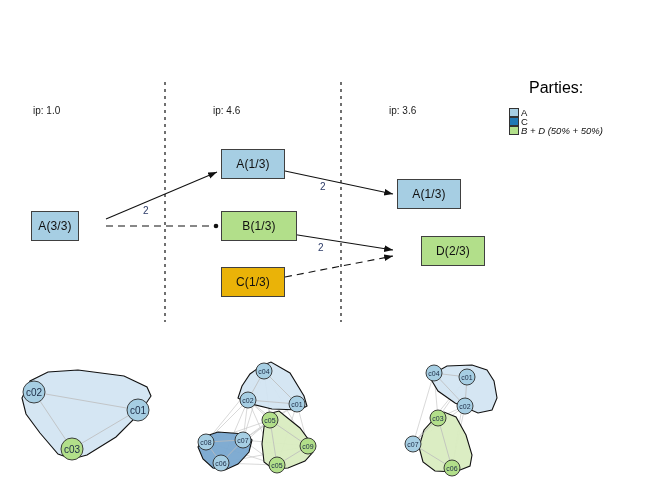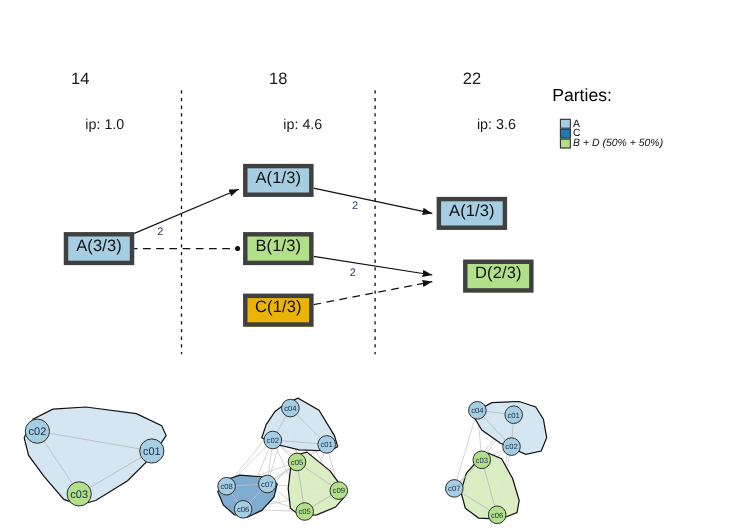--- a/index.html
+++ b/index.html
@@ -10,29 +10,29 @@
   }
   #stage{position:absolute;left:0;top:0;width:672px;height:480px;}
   .abs{position:absolute;}
 
   
   .col-year{
     font-size:15px;color:#1a1a1a;font-weight:400;
     text-align:center;width:80px;
   }
   .col-ip{
-    font-size:13px;color:#1a1a1a;text-align:right;width:80px;
+    font-size:10px;color:#1a1a1a;text-align:left;width:80px;
   }
 
   
   .node{
     box-sizing:border-box;
-    border:4px solid #404040;
-    display:flex;align-items:flex-start;justify-content:center;
-    font-size:15px;color:#111111;
+    border:1px solid #404040;
+    display:flex;align-items:center;justify-content:center;
+    font-size:12px;color:#111111;
     letter-spacing:0.1px;
   }
 
   
   .legend-title{
     font-size:16px;color:#000000;font-weight:400;
   }
   .legend-row{
     position:absolute;display:flex;align-items:center;
   }
@@ -46,30 +46,27 @@
   
   svg.layer{position:absolute;left:0;top:0;width:672px;height:480px;overflow:visible;}
   .edge-label{font-size:10px;fill:#2b3a67;font-family:"Liberation Sans",sans-serif;}
   .glabel{font-size:7px;fill:#1b2b45;font-family:"Liberation Sans",sans-serif;}
 </style>
 </head>
 <body>
 
 <div id="stage">
 
-  <div class="abs col-year" style="left:33px;top:63px;">14</div>
   <div class="abs col-ip" style="left:33px;top:105px;">ip: 1.0</div>
 
-  <div class="abs col-year" style="left:213px;top:63px;">18</div>
   <div class="abs col-ip" style="left:213px;top:105px;">ip: 4.6</div>
 
-  <div class="abs col-year" style="left:389px;top:63px;">22</div>
   <div class="abs col-ip" style="left:389px;top:105px;">ip: 3.6</div>
 
-  <div class="abs legend-title" style="left:502px;top:79px;text-align:center;">Parties:</div>
+  <div class="abs legend-title" style="left:529px;top:79px;text-align:center;">Parties:</div>
 
   <div class="legend-row" style="left:509px;top:107px;">
     <span class="legend-swatch" style="background: rgb(166, 206, 227);"></span>
     <span class="legend-label">A</span>
   </div>
 
   <div class="legend-row" style="left:509px;top:116px;">
     <span class="legend-swatch" style="background: rgb(31, 120, 180);"></span>
     <span class="legend-label">C</span>
   </div>
@@ -103,29 +100,29 @@
       <line x1="285" y1="277" x2="393" y2="256" stroke="#111111" stroke-width="1.1" stroke-dasharray="7,5" marker-end="url(#arrow)"></line>
     </g>
     <g id="edge-label-group">
         <text x="143" y="214" class="edge-label">2</text>
         <text x="320" y="190" class="edge-label">2</text>
         <text x="318" y="251" class="edge-label">2</text>
       </g>
   </svg>
 
   <div id="node-group">
-      <div class="abs" style="left: 58px; top: 211px; width: 64px; height: 30px;"><div class="node" style="width: 100%; height: 100%; background: rgb(166, 206, 227);">
+      <div class="abs" style="left: 31px; top: 211px; width: 48px; height: 30px;"><div class="node" style="width: 100%; height: 100%; background: rgb(166, 206, 227);">
           <span>A(3/3)</span>
         </div><span class="dot" style="right: 4px; top: 3px;"></span></div>
       <div class="abs" style="left: 221px; top: 149px; width: 64px; height: 30px;">
         <div class="node" style="width: 100%; height: 100%; background: rgb(166, 206, 227);">
           <span>A(1/3)</span>
         </div>
       </div>
-      <div class="abs" style="left: 221px; top: 211px; width: 64px; height: 30px;"><div class="node" style="width: 100%; height: 100%; background: rgb(178, 223, 138);">
+      <div class="abs" style="left: 221px; top: 211px; width: 76px; height: 30px;"><div class="node" style="width: 100%; height: 100%; background: rgb(178, 223, 138);">
           <span>B(1/3)</span>
         </div><span class="dot" style="right: 4px; top: 3px;"></span></div>
       <div class="abs" style="left: 221px; top: 267px; width: 64px; height: 30px;">
         <div class="node" style="width: 100%; height: 100%; background: #eab308;">
           <span>C(1/3)</span>
         </div>
       </div>
       <div class="abs" style="left: 397px; top: 179px; width: 64px; height: 30px;">
         <div class="node" style="width: 100%; height: 100%; background: rgb(166, 206, 227);">
           <span>A(1/3)</span>

